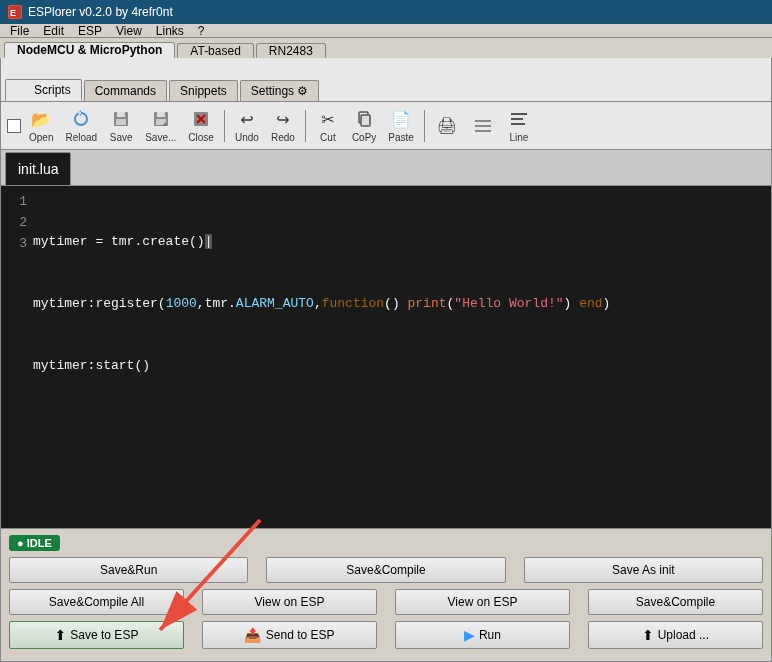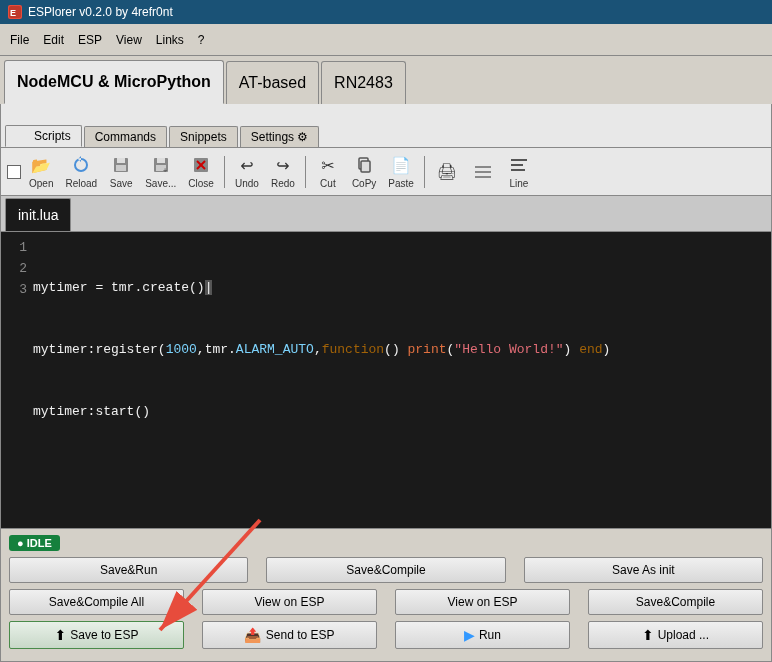--- a/index.html
+++ b/index.html
@@ -34,44 +34,44 @@
       color: white;
       font-weight: bold;
     }
     
     #menubar {
       background: #d4d0c8;
       display: flex;
       align-items: center;
       padding: 2px 4px;
       border-bottom: 1px solid #888;
-      height: 32px;
+      height: 14px;
       gap: 2px;
     }
     .menu-item {
       padding: 2px 6px;
       cursor: pointer;
       font-size: 12px;
       color: #000;
     }
     
     #main-tabs {
       display: flex;
       align-items: flex-end;
       padding: 4px 4px 0 4px;
       background: #d4d0c8;
       gap: 2px;
     }
     .main-tab {
-      padding: 12px 12px;
+      padding: 0 12px;
       border: 1px solid #888;
       border-bottom: none;
       background: #d4d0c8;
       cursor: pointer;
-      font-size: 16px;
+      font-size: 12px;
       border-radius: 3px 3px 0 0;
     }
     .main-tab.active {
       background: #e8e8e8;
       font-weight: bold;
       border-bottom: 1px solid #e8e8e8;
       position: relative;
       z-index: 1;
     }
     

